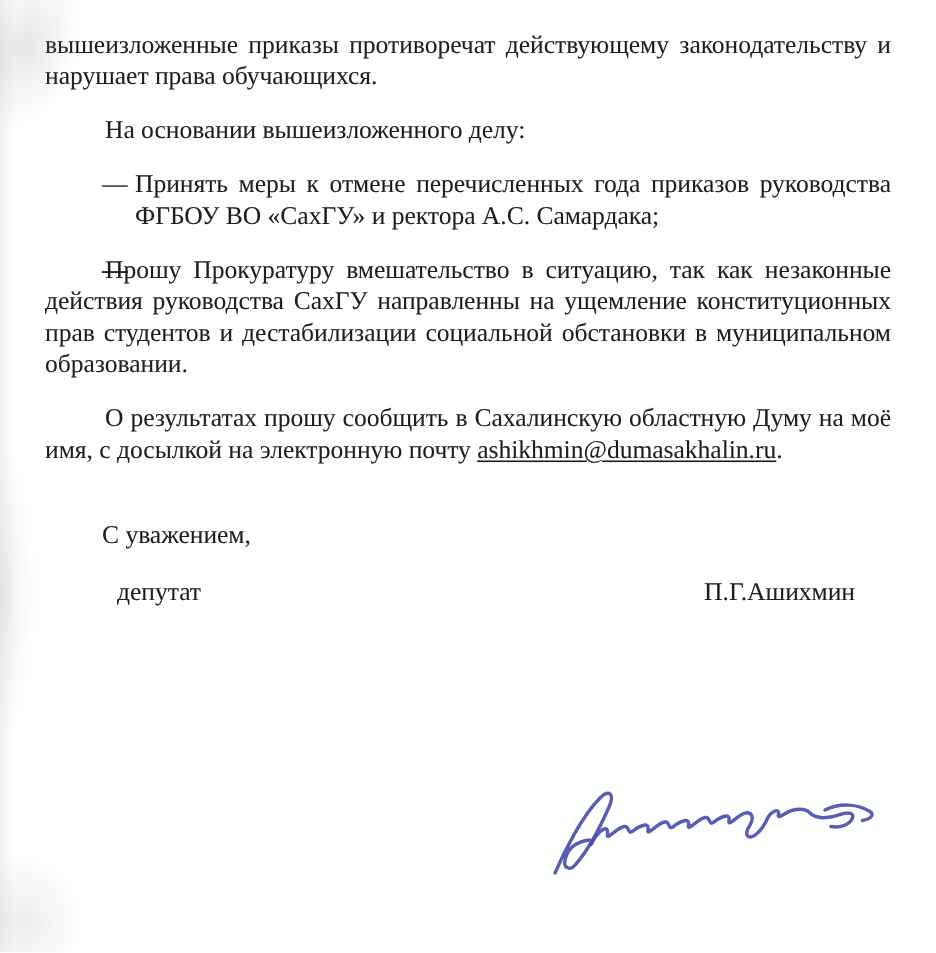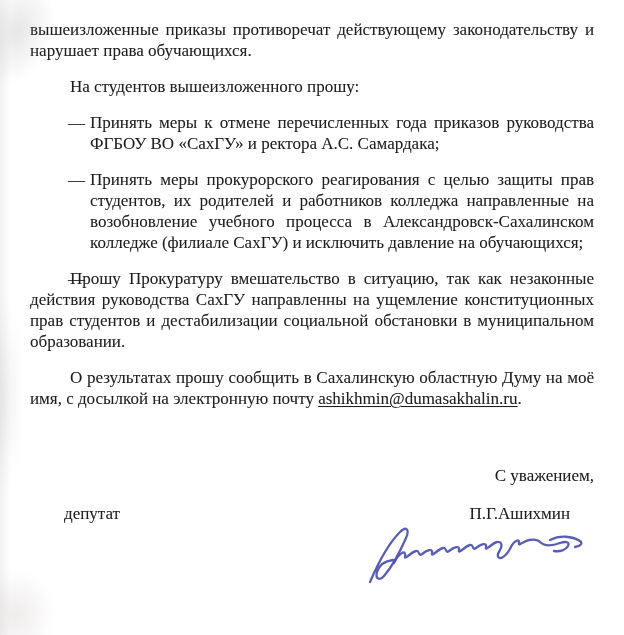--- a/index.html
+++ b/index.html
@@ -60,31 +60,31 @@
     position: absolute;
     left: 38px;
     top: 0;
   }
   .demand.third { margin-top: 15px; }
   .appeal { margin-top: 13px; }
 
   .email { text-decoration: underline; text-underline-offset: 2px; }
 
   .closing {
-    margin: 56px 0 0 38px;
-    text-align: right;
+    margin: 36px 0 0 38px;
+    text-align: left;
   }
 
   .sig-row {
     margin: 17px 0 0 0;
     display: flex;
     justify-content: space-between;
     align-items: baseline;
   }
-  .sig-row .position { margin-left: 34px; }
+  .sig-row .position { margin-left: 48px; }
   .sig-row .signer { margin-right: 24px; }
 
   .signature {
     position: absolute;
     left: 354px;
     top: 510px;
     width: 232px;
     height: 76px;
     pointer-events: none;
   }
@@ -101,30 +101,29 @@
 
 <div class="page">
 
   <div class="smudge smudge-top"></div>
   <div class="smudge smudge-mid"></div>
   <div class="smudge smudge-bottom"></div>
   <div class="edge-shadow"></div>
 
   <p class="para first">вышеизложенные приказы противоречат действующему законодательству и нарушает права обучающихся.</p>
 
-  <p class="para indent">На студентов вышеизложенного прошу:</p>
+  <p class="para indent">На основании вышеизложенного делу:</p>
 
   <div class="demand">
     <span class="dash">—</span>
     <span>Принять меры к отмене перечисленных года приказов руководства ФГБОУ ВО «СахГУ» и ректора А.С. Самардака;</span>
   </div>
 
   <div class="demand">
     <span class="dash">—</span>
-    <span>Принять меры прокурорского реагирования с целью защиты прав студентов, их родителей и работников колледжа направленные на возобновление учебного процесса в Александровск-Сахалинском колледже (филиале СахГУ) и исключить давление на обучающихся;</span>
   </div>
 
   <div class="demand third">
     <span class="dash">—</span>
   </div>
 
   <p class="para indent appeal">Прошу Прокуратуру вмешательство в ситуацию, так как незаконные действия руководства СахГУ направленны на ущемление конституционных прав студентов и дестабилизации социальной обстановки в муниципальном образовании.</p>
 
   <p class="para indent"><span>О результатах прошу сообщить в Сахалинскую областную Думу на моё имя, с досылкой на электронную почту </span><span class="email">ashikhmin@dumasakhalin.ru</span><span>.</span></p>
 

